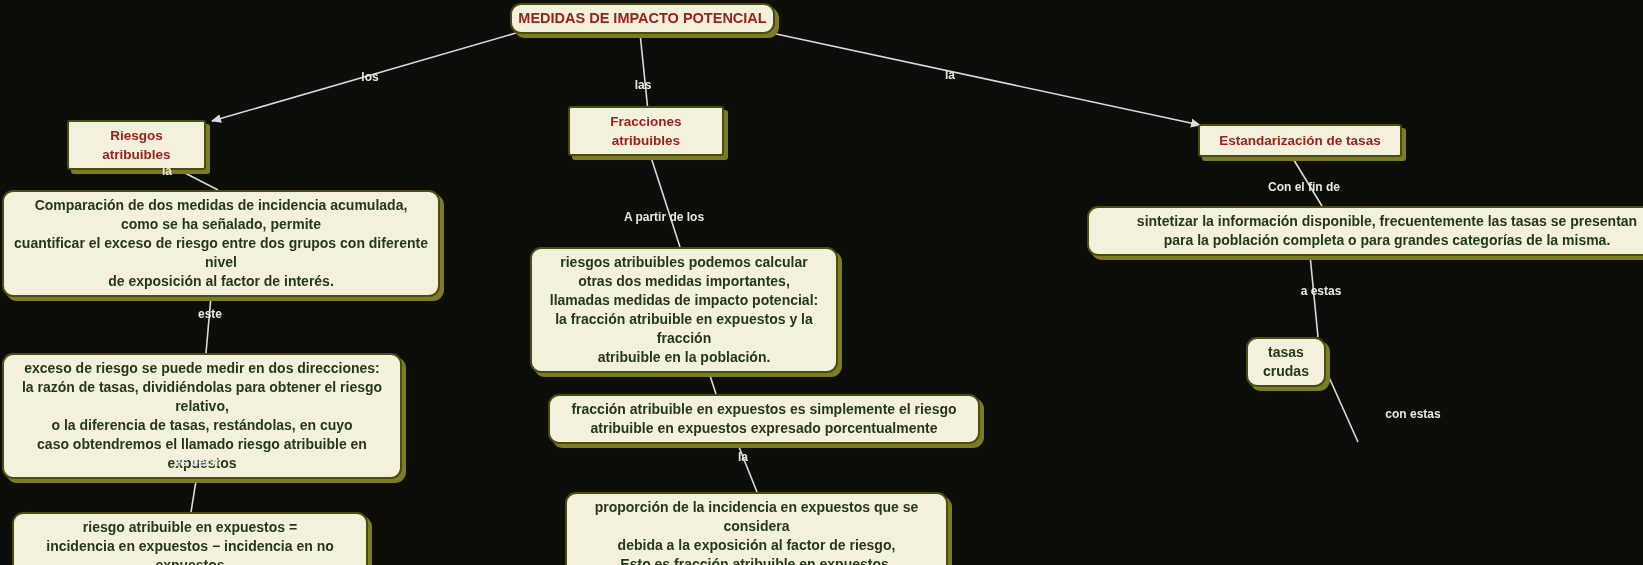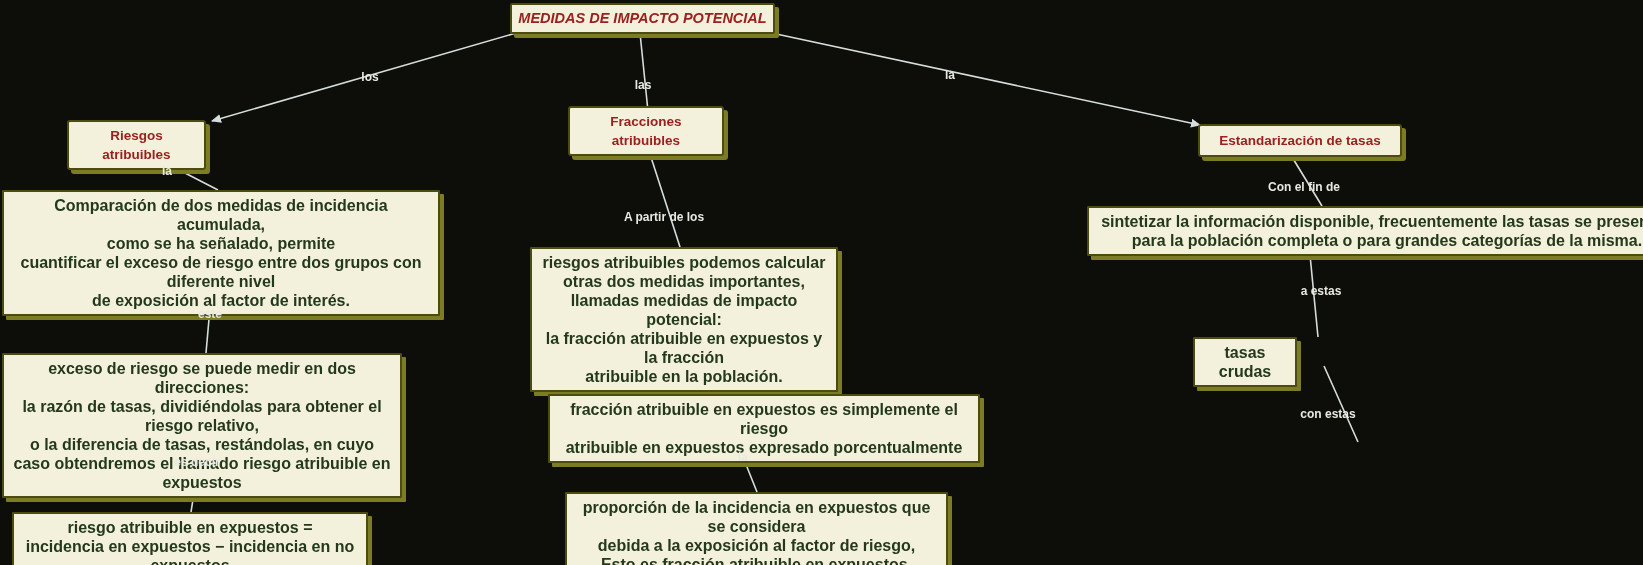--- a/index.html
+++ b/index.html
@@ -24,43 +24,42 @@
   .edges line {
     stroke: #d6dddd;
     stroke-width: 1.6;
   }
   .box {
     position: absolute;
     z-index: 2;
     box-sizing: border-box;
     background: #f3f1db;
     border: 2px solid #4c4c0f;
-    border-radius: 1px;
+    border-radius: 11px;
     box-shadow: 4px 4px 0 #7c7c24;
     color: #24391b;
     font-weight: bold;
-    font-size: 16px;
+    font-size: 14px;
     line-height: 19px;
     text-align: center;
     white-space: pre-line;
     display: flex;
     align-items: center;
     justify-content: center;
     padding: 4px 6px;
   }
   .box.heading {
     color: #9b2020;
     font-size: 13.5px;
     border-radius: 3px;
   }
   .box.title {
     color: #9b2020;
-    font-style: italic;
     font-size: 14.5px;
-    border-radius: 2px;
+    border-radius: 11px;
   }
   .edge-label {
     position: absolute;
     z-index: 3;
     transform: translate(-50%, -50%);
     color: #e9e9e3;
     font-weight: bold;
     font-size: 12px;
     white-space: nowrap;
   }
@@ -120,28 +119,28 @@
   <div class="box" style="left:548px;top:394px;width:432px;min-height:48px">fracción atribuible en expuestos es simplemente el riesgo
 atribuible en expuestos expresado porcentualmente</div>
 
   <div class="box" style="left:565px;top:492px;width:383px;min-height:62px">proporción de la incidencia en expuestos que se considera
 debida a la exposición al factor de riesgo,
 Esto es fracción atribuible en expuestos.</div>
 
   <div class="box" style="left:1087px;top:206px;width:600px;min-height:49px">sintetizar la información disponible, frecuentemente las tasas se presentan
 para la población completa o para grandes categorías de la misma.</div>
 
-  <div class="box" style="left:1193px;top:337px;width:104px;min-height:29px">tasas crudas</div>
+  <div class="box" style="left:1246px;top:337px;width:80px;min-height:29px">tasas crudas</div>
 
 
   <div class="edge-label" style="left:370px;top:77px">los</div>
   <div class="edge-label" style="left:643px;top:85px">las</div>
   <div class="edge-label" style="left:950px;top:75px">la</div>
   <div class="edge-label" style="left:167px;top:171px">la</div>
   <div class="edge-label" style="left:210px;top:314px">este</div>
   <div class="edge-label" style="left:197px;top:462px">es decir</div>
   <div class="edge-label" style="left:664px;top:217px">A partir de los</div>
   <div class="edge-label" style="left:743px;top:457px">la</div>
   <div class="edge-label" style="left:1304px;top:187px">Con el fin de</div>
   <div class="edge-label" style="left:1321px;top:291px">a estas</div>
-  <div class="edge-label" style="left:1328px;top:414px">con estas</div>
+  <div class="edge-label" style="left:1413px;top:414px">con estas</div>
 
 </div>
 
 </body></html>

